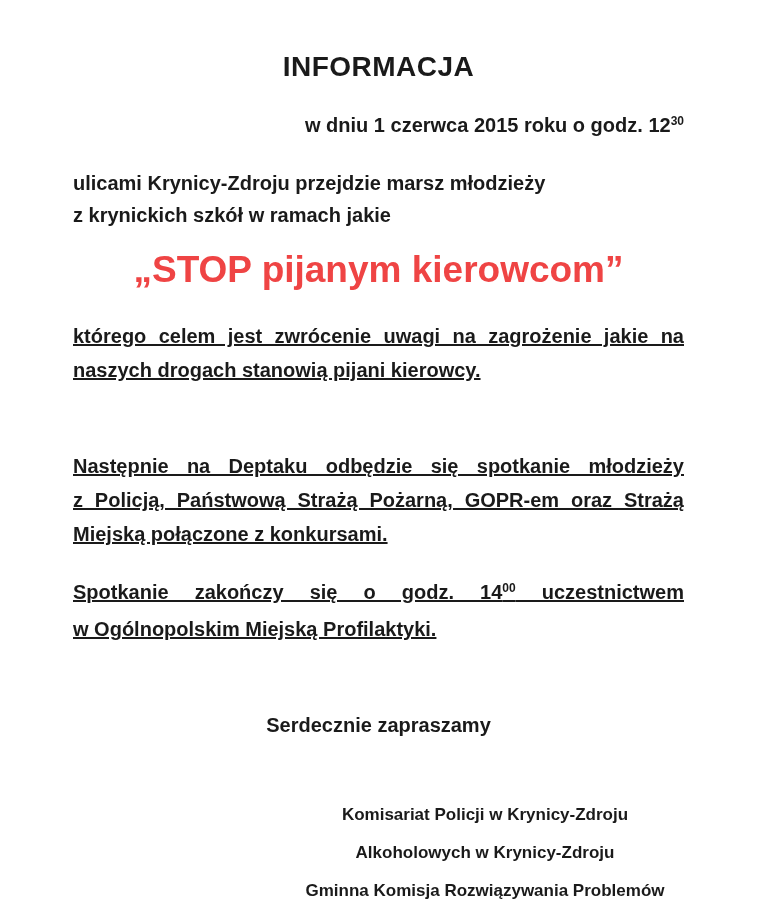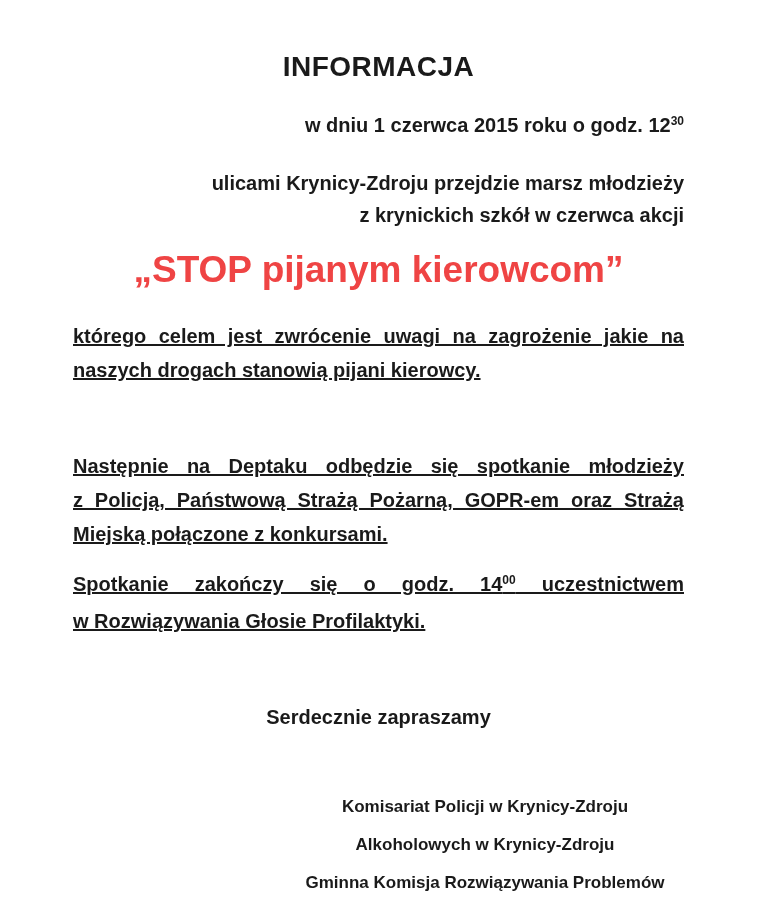--- a/index.html
+++ b/index.html
@@ -6,62 +6,62 @@
   html, body { background:#ffffff; }
   .page {
     width:757px; height:904px; margin:0 auto; background:#ffffff;
     font-family:"Liberation Sans","DejaVu Sans",sans-serif;
     font-weight:700; color:#1a1a1a;
     padding:50px 73px 16px 73px;
     overflow:hidden;
   }
   .title { font-size:28px; line-height:34px; text-align:center; letter-spacing:0.5px; }
   .date-line { margin-top:26px; font-size:20px; line-height:30px; text-align:right; }
-  .intro { margin-top:24px; font-size:20px; line-height:32px; text-align:right; }
+  .intro { margin-top:24px; font-size:20px; line-height:32px; text-align:left; }
   .campaign { margin-top:14px; font-size:37px; line-height:50px; text-align:center; color:#ee1111; }
   .para { font-size:20px; line-height:34px;text-decoration:underline; }
   .para .jline { text-align:justify; text-align-last:justify; }
   .para .lline { text-align:left; }
   .para-goal { margin-top:24px; }
   .para-meeting { margin-top:62px; }
-  .para-closing { margin-top:16px; }
+  .para-closing { margin-top:24px; }
   sup { font-size:0.6em; vertical-align:baseline; position:relative; top:-0.55em; font-weight:700; }
   .invitation { margin-top:64px; font-size:20px; line-height:30px; text-align:center; }
   .signatures { margin-top:56px; margin-left:213px; font-size:17px; line-height:38px; text-align:center; }
 </style>
 </head>
 <body>
 
 <div class="page" style="background: rgb(255, 255, 255); color: rgb(26, 26, 26);">
 
   <h1 class="title">INFORMACJA</h1>
 
   <p class="date-line"><span>w dniu 1 czerwca 2015 roku o godz. 12</span><sup>30</sup></p>
 
   <div class="intro">
     <div>ulicami Krynicy-Zdroju przejdzie marsz młodzieży</div>
-    <div>z krynickich szkół w czerwca akcji</div>
+    <div>z krynickich szkół w ramach jakie</div>
   </div>
 
   <h2 class="campaign" style="color: #ef4444;">„STOP pijanym kierowcom”</h2>
 
   <div class="para para-goal">
     <div class="jline">którego celem jest zwrócenie uwagi na zagrożenie jakie na</div>
     <div class="lline">naszych drogach stanowią pijani kierowcy.</div>
   </div>
 
   <div class="para para-meeting">
     <div class="jline">Następnie na Deptaku odbędzie się spotkanie młodzieży</div>
     <div class="jline">z Policją, Państwową Strażą Pożarną, GOPR-em oraz Strażą</div>
     <div class="lline">Miejską połączone z konkursami.</div>
   </div>
 
   <div class="para para-closing">
     <div class="jline"><span>Spotkanie zakończy się o godz. 14</span><sup>00</sup><span> uczestnictwem</span></div>
-    <div class="lline">w Rozwiązywania Głosie Profilaktyki.</div>
+    <div class="lline">w Ogólnopolskim Miejską Profilaktyki.</div>
   </div>
 
   <p class="invitation">Serdecznie zapraszamy</p>
 
   <div class="signatures">
     <div>Komisariat Policji w Krynicy-Zdroju</div>
     <div>Alkoholowych w Krynicy-Zdroju</div>
     <div>Gminna Komisja Rozwiązywania Problemów</div>
   </div>
 

